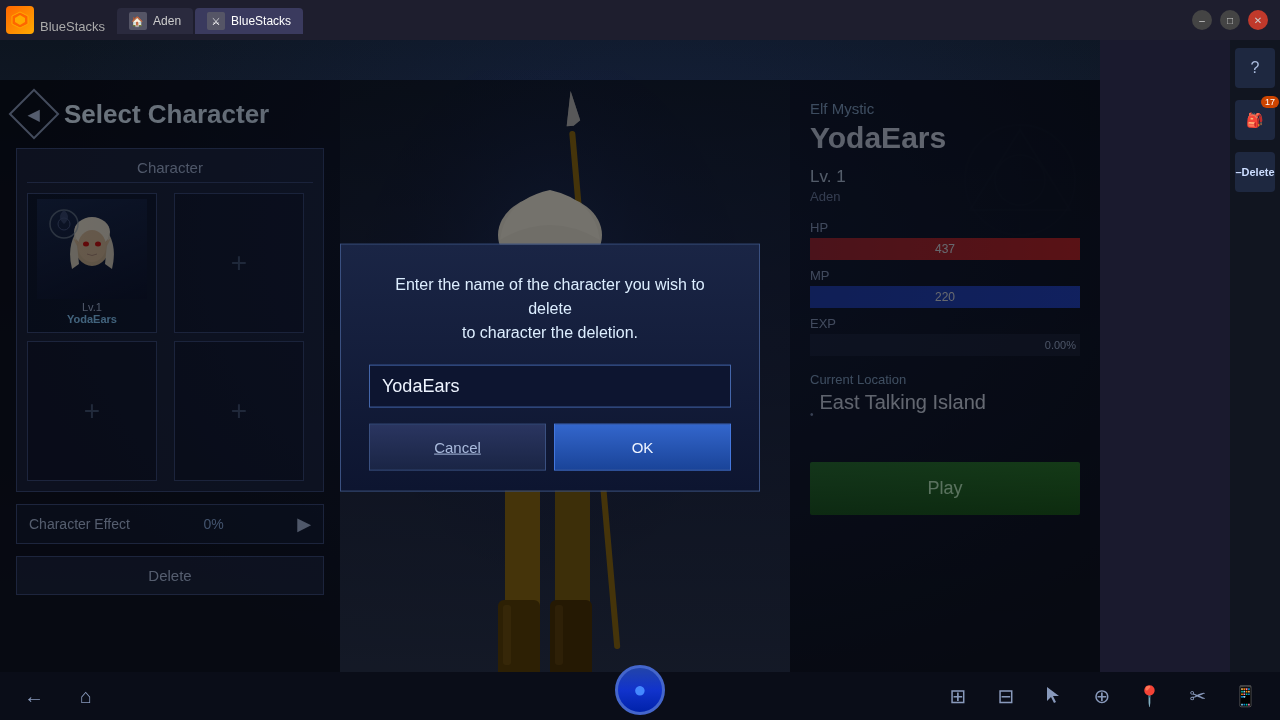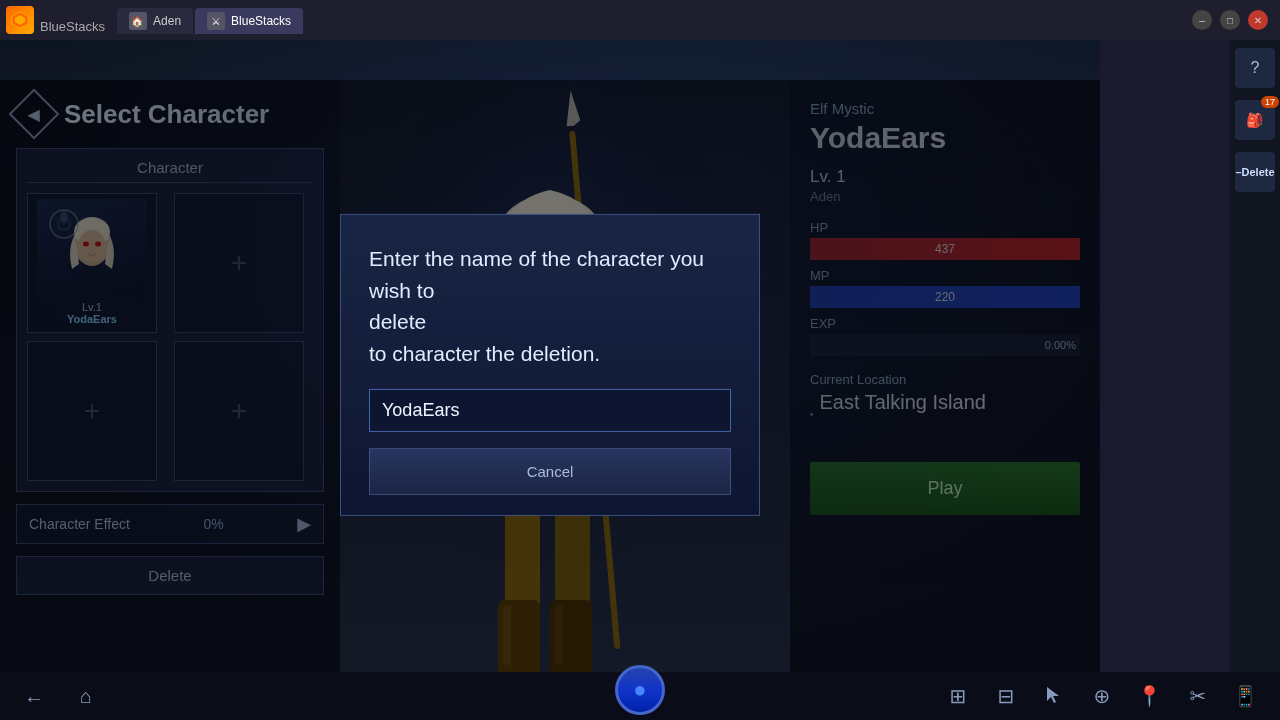--- a/index.html
+++ b/index.html
@@ -327,22 +327,22 @@
       top: 50%; left: 50%;
       transform: translate(-50%, -55%);
       width: 420px;
       background: linear-gradient(180deg, #1a2545 0%, #0d1530 100%);
       border: 1px solid #3a5080;
       padding: 28px 28px 20px;
       z-index: 25;
     }
     .dialog-text {
       color: #ddeeff;
-      font-size: 21px;
-      text-align: left;
+      font-size: 16px;
+      text-align: center;
       line-height: 1.5;
       margin-bottom: 20px;
     }
     .dialog-input {
       width: 100%;
       background: #0d1530;
       border: 1px solid #4466aa;
       color: #eef4ff;
       font-size: 18px;
       padding: 10px 12px;
@@ -354,20 +354,21 @@
       gap: 8px;
     }
     .dialog-cancel {
       flex: 1;
       padding: 14px;
       background: linear-gradient(180deg, #2a3560 0%, #1a2545 100%);
       border: 1px solid #3a5080;
       color: #aabbdd;
       font-size: 15px;
       cursor: pointer;
+      text-decoration: underline;
     }
     .dialog-ok {
       flex: 1;
       padding: 14px;
       background: linear-gradient(180deg, #3366cc 0%, #1a4499 100%);
       border: 1px solid #4477dd;
       color: #eef4ff;
       font-size: 15px;
       cursor: pointer;
     }
@@ -666,20 +667,21 @@
 
   <div class="dialog">
     <div class="dialog-text">
       <span>Enter the name of the character you wish to</span><br>
       <span>delete</span><br>
       <span>to character the deletion.</span>
     </div>
     <input class="dialog-input" type="text" value="YodaEars" style="">
     <div class="dialog-buttons">
       <button class="dialog-cancel">Cancel</button>
+      <button class="dialog-ok">OK</button>
     </div>
   </div>
 
 </div>
 
 <div class="right-sidebar">
   <div style="width:40px;height:40px;background:#1e2840;border-radius:4px;display:flex;align-items:center;justify-content:center;cursor:pointer;margin-bottom:8px;position:relative;">
     <span style="color:#aabbdd;font-size:16px;">?</span>
   </div>
   <div style="width:40px;height:40px;background:#1e2840;border-radius:4px;display:flex;align-items:center;justify-content:center;cursor:pointer;position:relative;">

